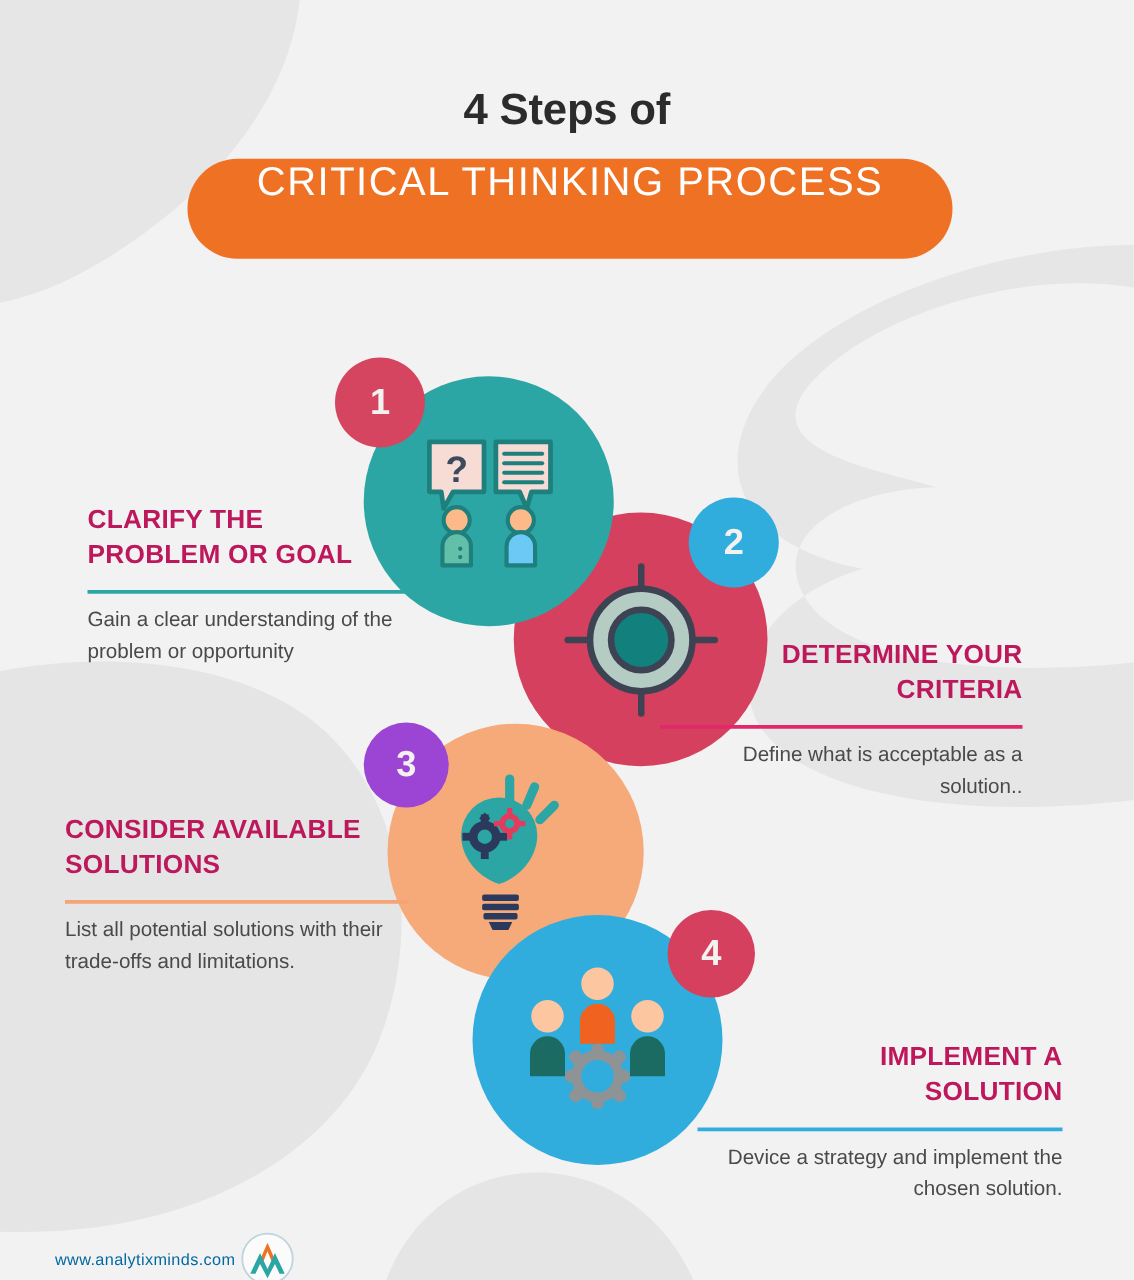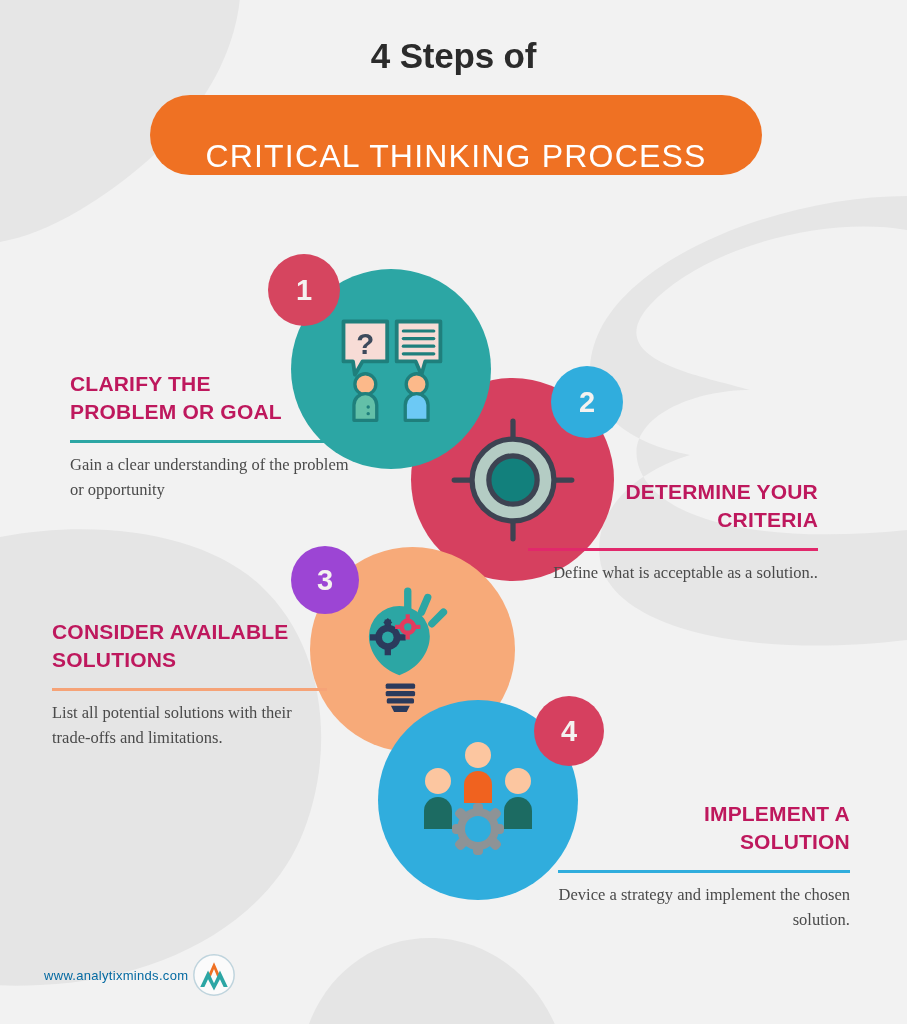--- a/index.html
+++ b/index.html
@@ -22,20 +22,21 @@
   }
   .bg-layer {
     position: absolute;
     inset: 0;
     z-index: 0;
   }
   .content-layer {
     position: absolute;
     inset: 0;
     z-index: 5;
+    margin-top: 32px;
   }
 
   
   .head-title {
     position: absolute;
     left: 0;
     top: 36px;
     width: 907px;
     text-align: center;
     font-size: 35px;
@@ -47,21 +48,21 @@
   .head-pill {
     position: absolute;
     left: 150px;
     top: 95px;
     width: 612px;
     height: 80px;
     border-radius: 40px;
     background: #ef7123;
     z-index: 9;
     display: flex;
-    align-items: flex-end;
+    align-items: flex-start;
     justify-content: center;
   }
   .head-pill-text {
     font-size: 32px;
     color: #ffffff;
     letter-spacing: 1.2px;
     font-weight: 400;
   }
 
   
@@ -109,21 +110,20 @@
   }
   .rule {
     height: 3px;
     margin: 14px 0 9px 0;
   }
   .block p {
     margin: 0;
     font-size: 16.5px;
     line-height: 1.52;
     color: #4a4a4a;
-    font-family: Liberation Serif, serif;
   }
   .align-left  { text-align: left; }
   .align-right { text-align: right; }
 
   #block1 { left: 70px;  top: 370px; width: 283px; }
   #block1 .rule { background: #2ca6a4; }
   #block2 { left: 528px; top: 478px; width: 290px; }
   #block2 .rule { background: #e1286b; }
   #block3 { left: 52px;  top: 618px; width: 275px; }
   #block3 .rule { background: #f6a377; }

